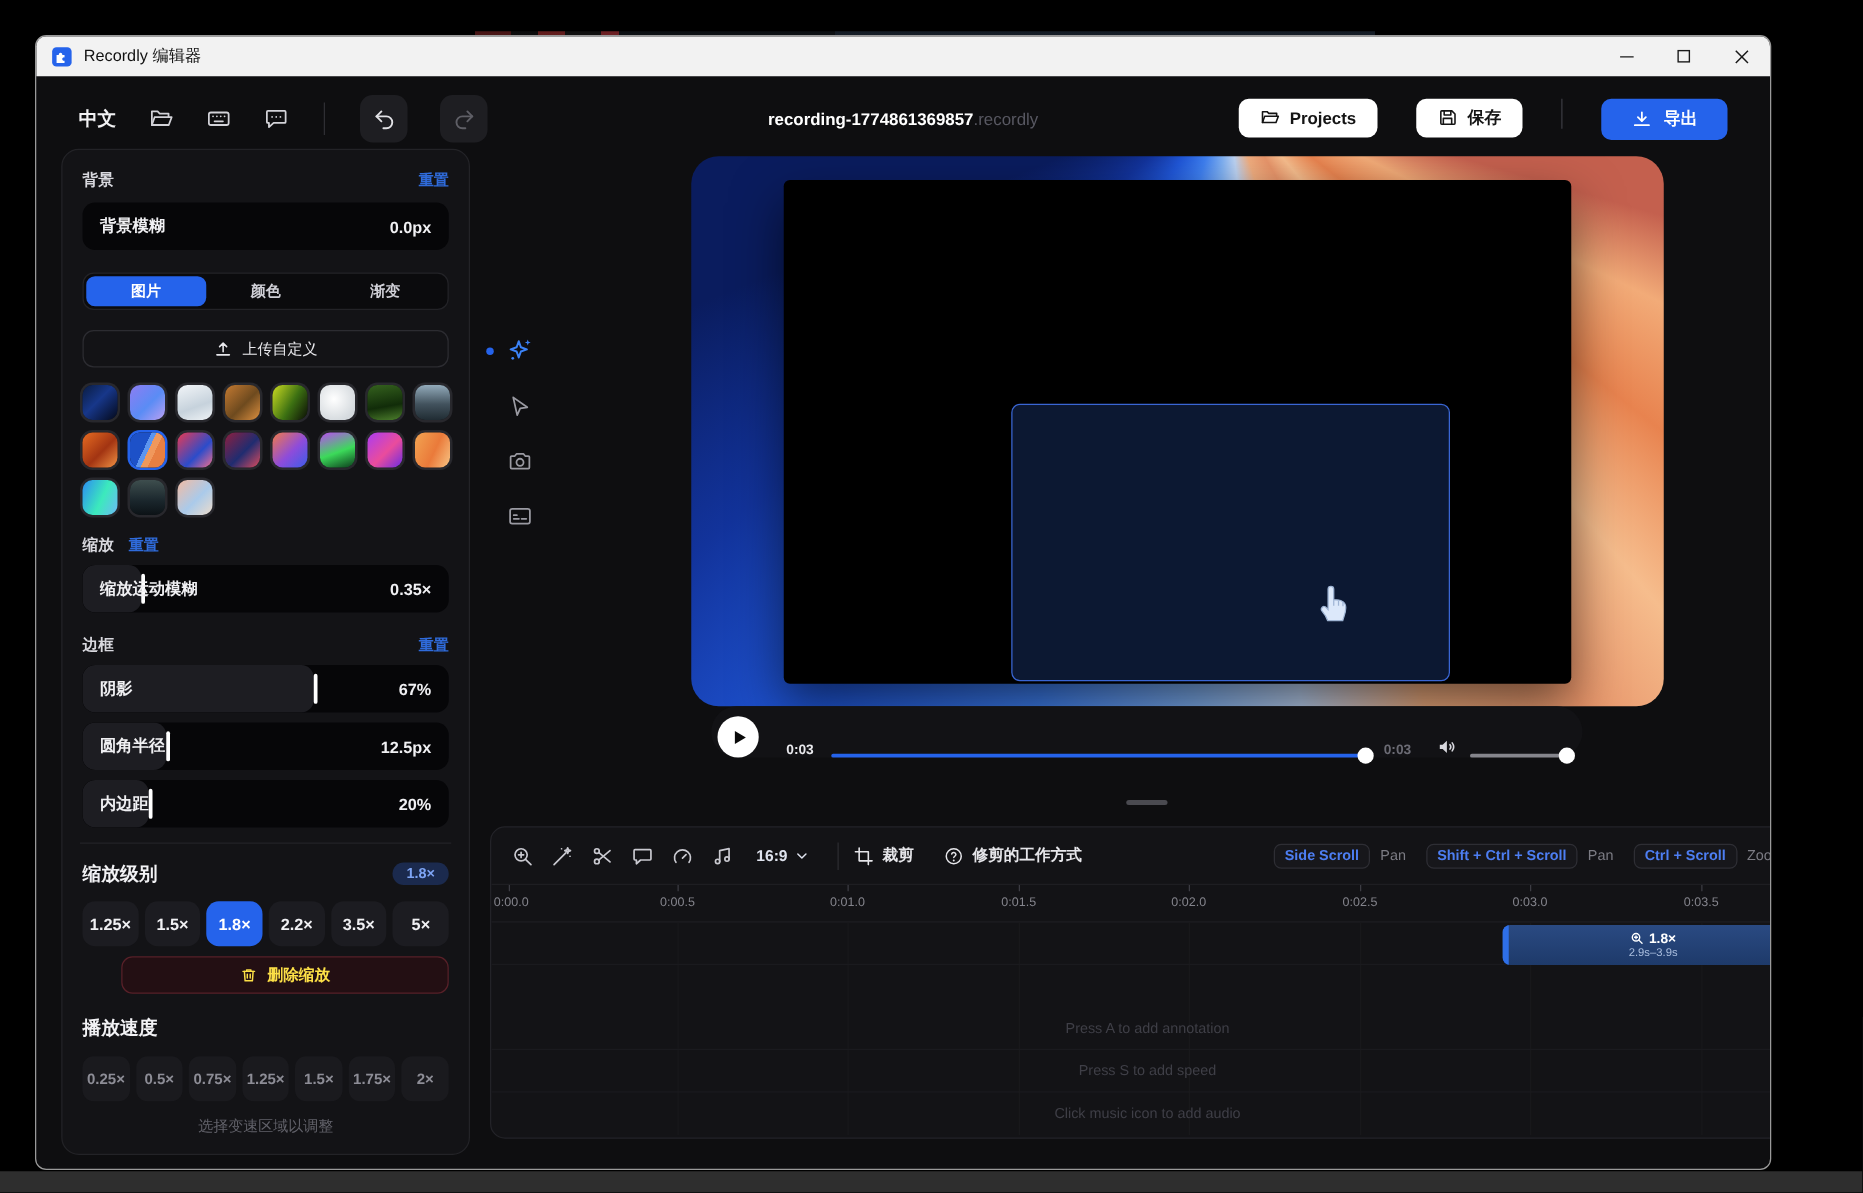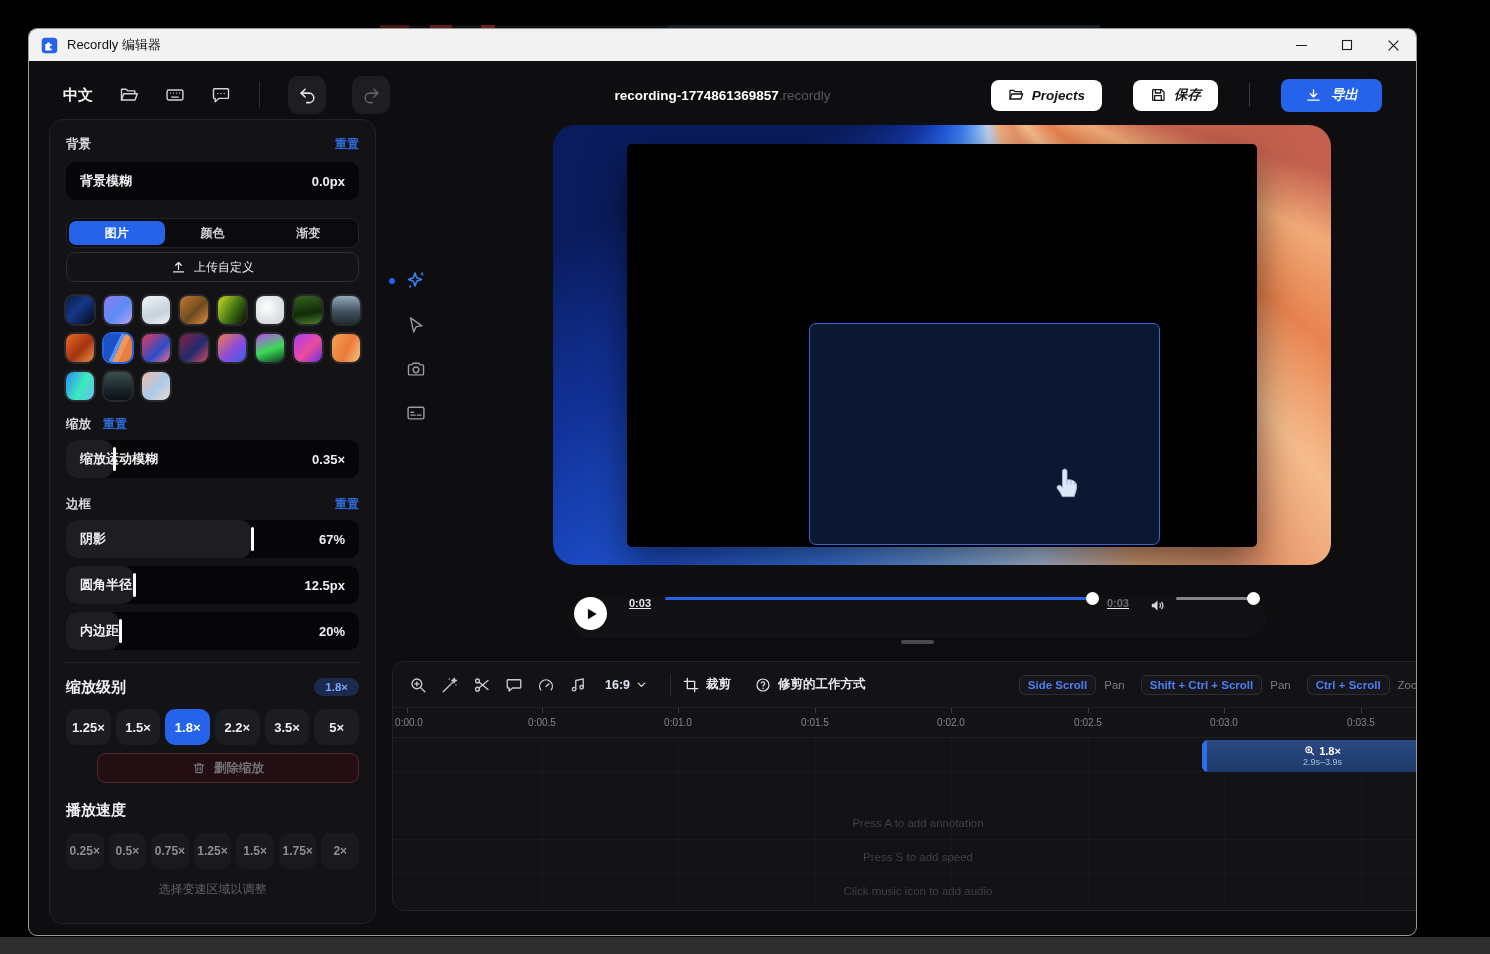--- a/index.html
+++ b/index.html
@@ -32,21 +32,21 @@
   .app-toolbar { position:absolute; left:0; top:32px; right:0; height:68px; display:flex; align-items:center; padding:0 34px; }
   .tb-left { display:flex; align-items:center; gap:26px; }
   .lang-btn { font-size:15px; font-weight:700; color:#f2f2f4; cursor:default; }
   .tb-icon { color:#d2d2d8; }
   .tb-divider { width:1px; height:26px; background:#2e2e33; margin:0 2px; }
   .sq-btn { width:38px; height:38px; border-radius:10px; background:#1e1e22; display:flex; align-items:center; justify-content:center; color:#e2e2e6; }
   .sq-btn.dim { color:#5f5f66; }
   .doc-title { position:absolute; left:50%; transform:translateX(-50%); top:0; height:68px; display:flex; align-items:center; font-size:13.5px; }
   .doc-title b { color:#fff; font-weight:700; }
   .doc-title span.ext { color:#585862; font-weight:400; }
-  .tb-right { margin-left:auto; display:flex; align-items:center; gap:31px;font-style:italic; }
+  .tb-right { margin-left:auto; display:flex; align-items:flex-start; gap:31px; }
   .pill-light { height:31px; background:#fff; color:#141414; border-radius:8px; display:flex; align-items:center; gap:8px; padding:0 17px; font-size:13.5px; font-weight:700; }
   .pill-blue { height:33px; background:#2563eb; color:#fff; border-radius:8px; display:flex; align-items:center; gap:9px; padding:0 24px; font-size:13.5px; font-weight:700; }
   .tb-divider2 { width:1px; height:24px; background:#3a3a40; }
 
   
   .sidebar { position:absolute; left:20px; top:90px; width:327px; height:805px;
     background:#131316; border:1px solid #232327; border-radius:14px; padding:16px; }
   .sec-row { display:flex; align-items:center; height:16px; margin-bottom:10px; }
   .sec-label { font-size:12.5px; font-weight:700; color:#d8d8de; }
   .reset-link { font-size:12px; font-weight:700; color:#2f6bdb; }
@@ -55,21 +55,21 @@
 
   .slider { position:relative; height:38px; border-radius:10px; background:#060608; overflow:hidden;
     display:flex; align-items:center; padding:0 14px; margin-bottom:18px; }
   .slider .fill { position:absolute; left:0; top:0; bottom:0; background:#1d1d22; border-radius:10px; }
   .slider .knob { position:absolute; top:7px; bottom:7px; width:3px; border-radius:2px; background:#fff; }
   .slider .s-label { position:relative; font-size:13px; font-weight:700; color:#f0f0f3; }
   .slider .s-value { position:relative; margin-left:auto; font-size:13px; font-weight:700; color:#f0f0f3; }
   .mb8 { margin-bottom:8px !important; }
   .mb12 { margin-bottom:12px !important; }
 
-  .tabs { height:30px; background:#0b0b0d; border:1px solid #232327; border-radius:9px; display:flex; align-items:center; padding:2px; margin-bottom:4px; }
+  .tabs { height:30px; background:#0b0b0d; border:1px solid #232327; border-radius:9px; display:flex; align-items:center; padding:2px; margin-bottom:16px; }
   .tab { flex:1; height:100%; display:flex; align-items:center; justify-content:center; font-size:12px; font-weight:700; color:#cfcfd6; border-radius:7px; }
   .tab.active { background:#2563eb; color:#fff; }
 
   .upload-btn { height:30px; border:1px solid #2c2c31; border-radius:9px; display:flex; align-items:center; justify-content:center; gap:8px; font-size:12px; font-weight:400; color:#e8e8ec; margin-bottom:14px; }
 
   .thumb-grid { display:grid; grid-template-columns:repeat(8,28px); gap:10px; margin-bottom:16px; }
   .thumb { width:28px; height:28px; border-radius:8px; box-shadow:0 0 0 2px #28282d; }
   .thumb.selected { box-shadow:0 0 0 2px #2563eb; }
   .thumb:nth-of-type(1){background:linear-gradient(135deg,#0a1c40,#17378a 45%,#04091a);}
   .thumb:nth-of-type(2){background:linear-gradient(135deg,#8d7df2,#5a8cf5 55%,#bba0f2);}
@@ -92,21 +92,21 @@
   .thumb:nth-of-type(19){background:linear-gradient(135deg,#f2bca4,#aacaea 55%,#ecdccc);}
 
   .side-divider { height:1px; background:#232327; margin:4px -2px 12px; }
 
   .level-row { display:flex; align-items:center; height:24px; margin-bottom:10px; }
   .level-title { font-size:15px; font-weight:700; color:#f2f2f5; }
   .level-badge { margin-left:auto; background:#1b2a4e; color:#7ea4f4; font-size:11.5px; font-weight:700; border-radius:999px; padding:3px 11px; }
   .zoom-btns { display:flex; gap:5px; margin-bottom:8px; }
   .zoom-btn { flex:1; height:36px; border-radius:10px; background:#1c1c21; display:flex; align-items:center; justify-content:center; font-size:13px; font-weight:700; color:#f0f0f3; }
   .zoom-btn.active { background:#2563eb; color:#fff; }
-  .delete-btn { height:30px; border-radius:9px; background:#230f13; border:1px solid #572028; color:#737373; font-size:12.5px; font-weight:700; display:flex; align-items:center; justify-content:center; gap:8px; margin-bottom:18px;margin-left:31px; }
+  .delete-btn { height:30px; border-radius:9px; background:#230f13; border:1px solid #572028; color:#fde047; font-size:12.5px; font-weight:700; display:flex; align-items:center; justify-content:center; gap:8px; margin-bottom:18px;margin-left:31px; }
   .speed-title { font-size:15px; font-weight:700; color:#f2f2f5; height:20px; margin-bottom:12px; }
   .speed-btns { display:flex; gap:5px; margin-bottom:12px; }
   .speed-btn { flex:1; height:36px; border-radius:9px; background:#1a1a1e; display:flex; align-items:center; justify-content:center; font-size:12px; font-weight:700; color:#8d8d96; }
   .speed-hint { text-align:center; font-size:12px; color:#616169; }
 
   
   .tool-col { position:absolute; left:372px; top:240px; width:30px; }
   .tool-item { position:relative; height:24px; margin-bottom:20px; display:flex; align-items:center; justify-content:center; color:#9a9aa2; }
   .tool-item.active { color:#3b82f6; }
   .active-dot { position:absolute; left:-12px; top:9px; width:6px; height:6px; border-radius:50%; background:#2563eb; }
@@ -118,22 +118,22 @@
       #e8956a 150deg, #f0ad7f 162deg, #bcd2f2 173deg, #7fb0f2 183deg,
       #3e7ff0 197deg, #2057d8 213deg, #12339b 229deg, #0a1c5e 248deg);
   }
   .screen { position:absolute; left:74px; top:19px; width:630px; height:403px; background:#000; border-radius:5px;
     box-shadow:0 18px 40px rgba(0,0,0,.55); }
   .sel-rect { position:absolute; left:182px; top:179px; width:351px; height:222px;
     background:rgba(13,25,53,.94); border:1.5px solid #3a66d4; border-radius:7px; }
   .hand { position:absolute; left:239px; top:138px; width:34px; height:38px; color:#d9e6f8; }
 
   
-  .player { position:absolute; left:540px; top:568px; width:697px; height:41px; background:#121215; border-radius:21px;
-    display:flex; align-items:flex-start; padding:0 12px 0 5px;text-decoration:underline; }
+  .player { position:absolute; left:540px; top:536px; width:697px; height:41px; background:#121215; border-radius:21px;
+    display:flex; align-items:flex-end; padding:0 12px 0 5px; }
   .play-btn { width:33px; height:33px; border-radius:50%; background:#fff; display:flex; align-items:center; justify-content:center; }
   .p-time { font-size:11px; font-weight:700; color:#e8e8ec; margin:0 0 0 22px; }
   .p-track { position:relative; flex:1; height:3px; background:#2563eb; border-radius:2px; margin:0 14px 0 14px; }
   .p-knob { position:absolute; right:-6px; top:-5px; width:13px; height:13px; border-radius:50%; background:#fff; }
   .p-dur { font-size:11px; font-weight:700; color:#6b6b74; margin-right:20px; }
   .vol-icon { color:#d8d8de; margin-right:10px; }
   .v-track { position:relative; width:78px; height:3px; background:#85858c; border-radius:2px; }
   .v-knob { position:absolute; right:-6px; top:-5px; width:13px; height:13px; border-radius:50%; background:#fff; }
 
   .drag-handle { position:absolute; left:872px; top:611px; width:33px; height:4px; border-radius:2px; background:#4a4a50; }

